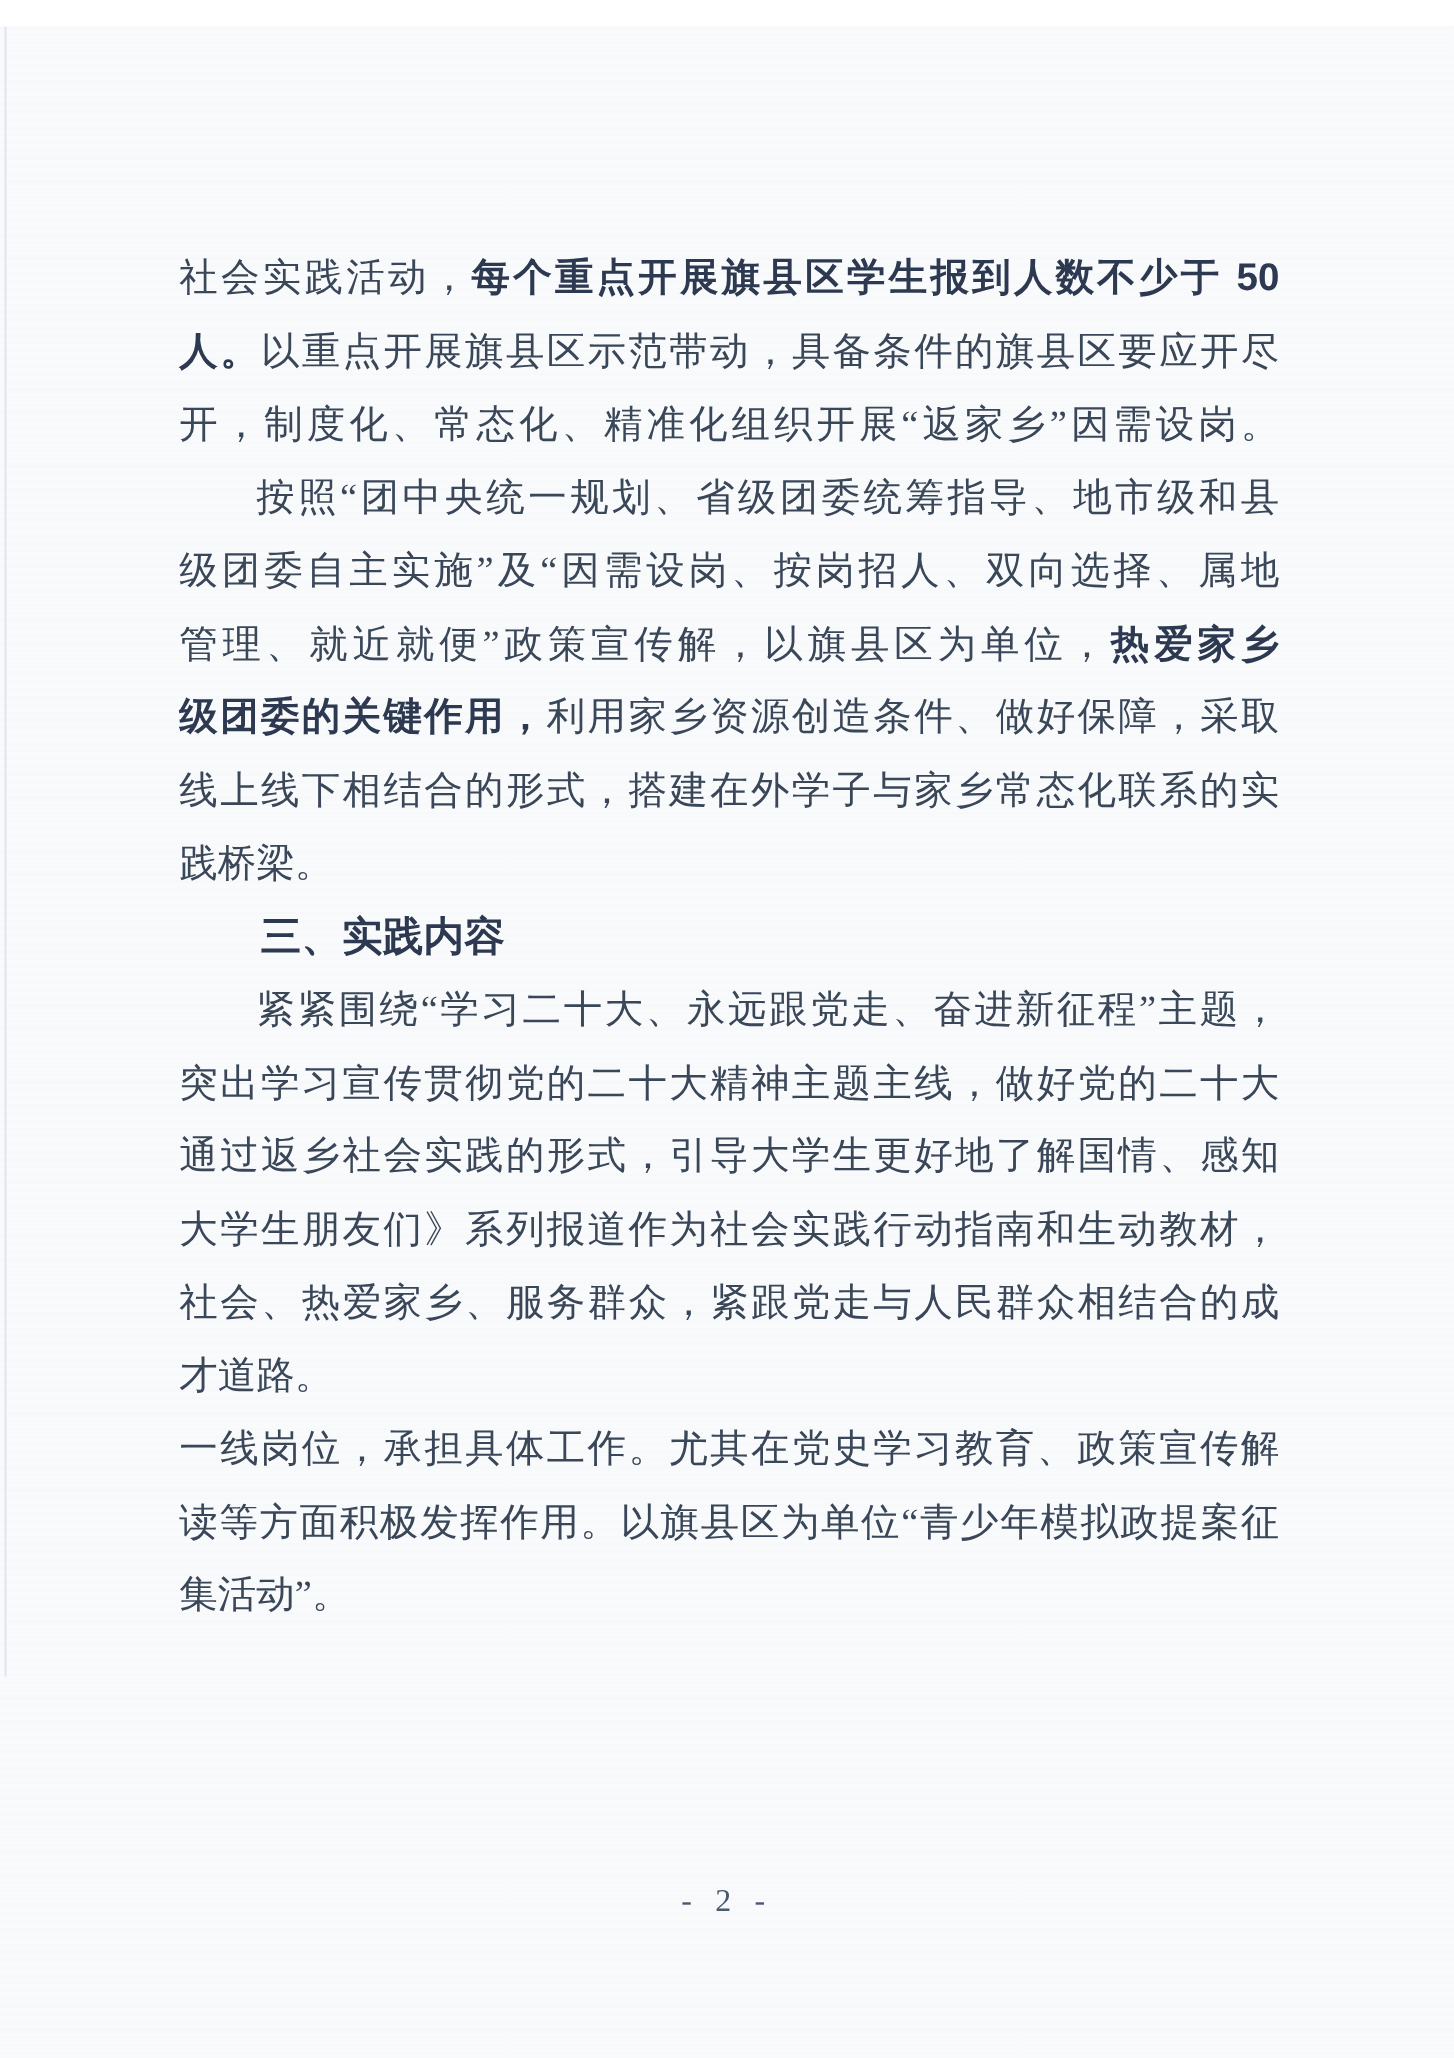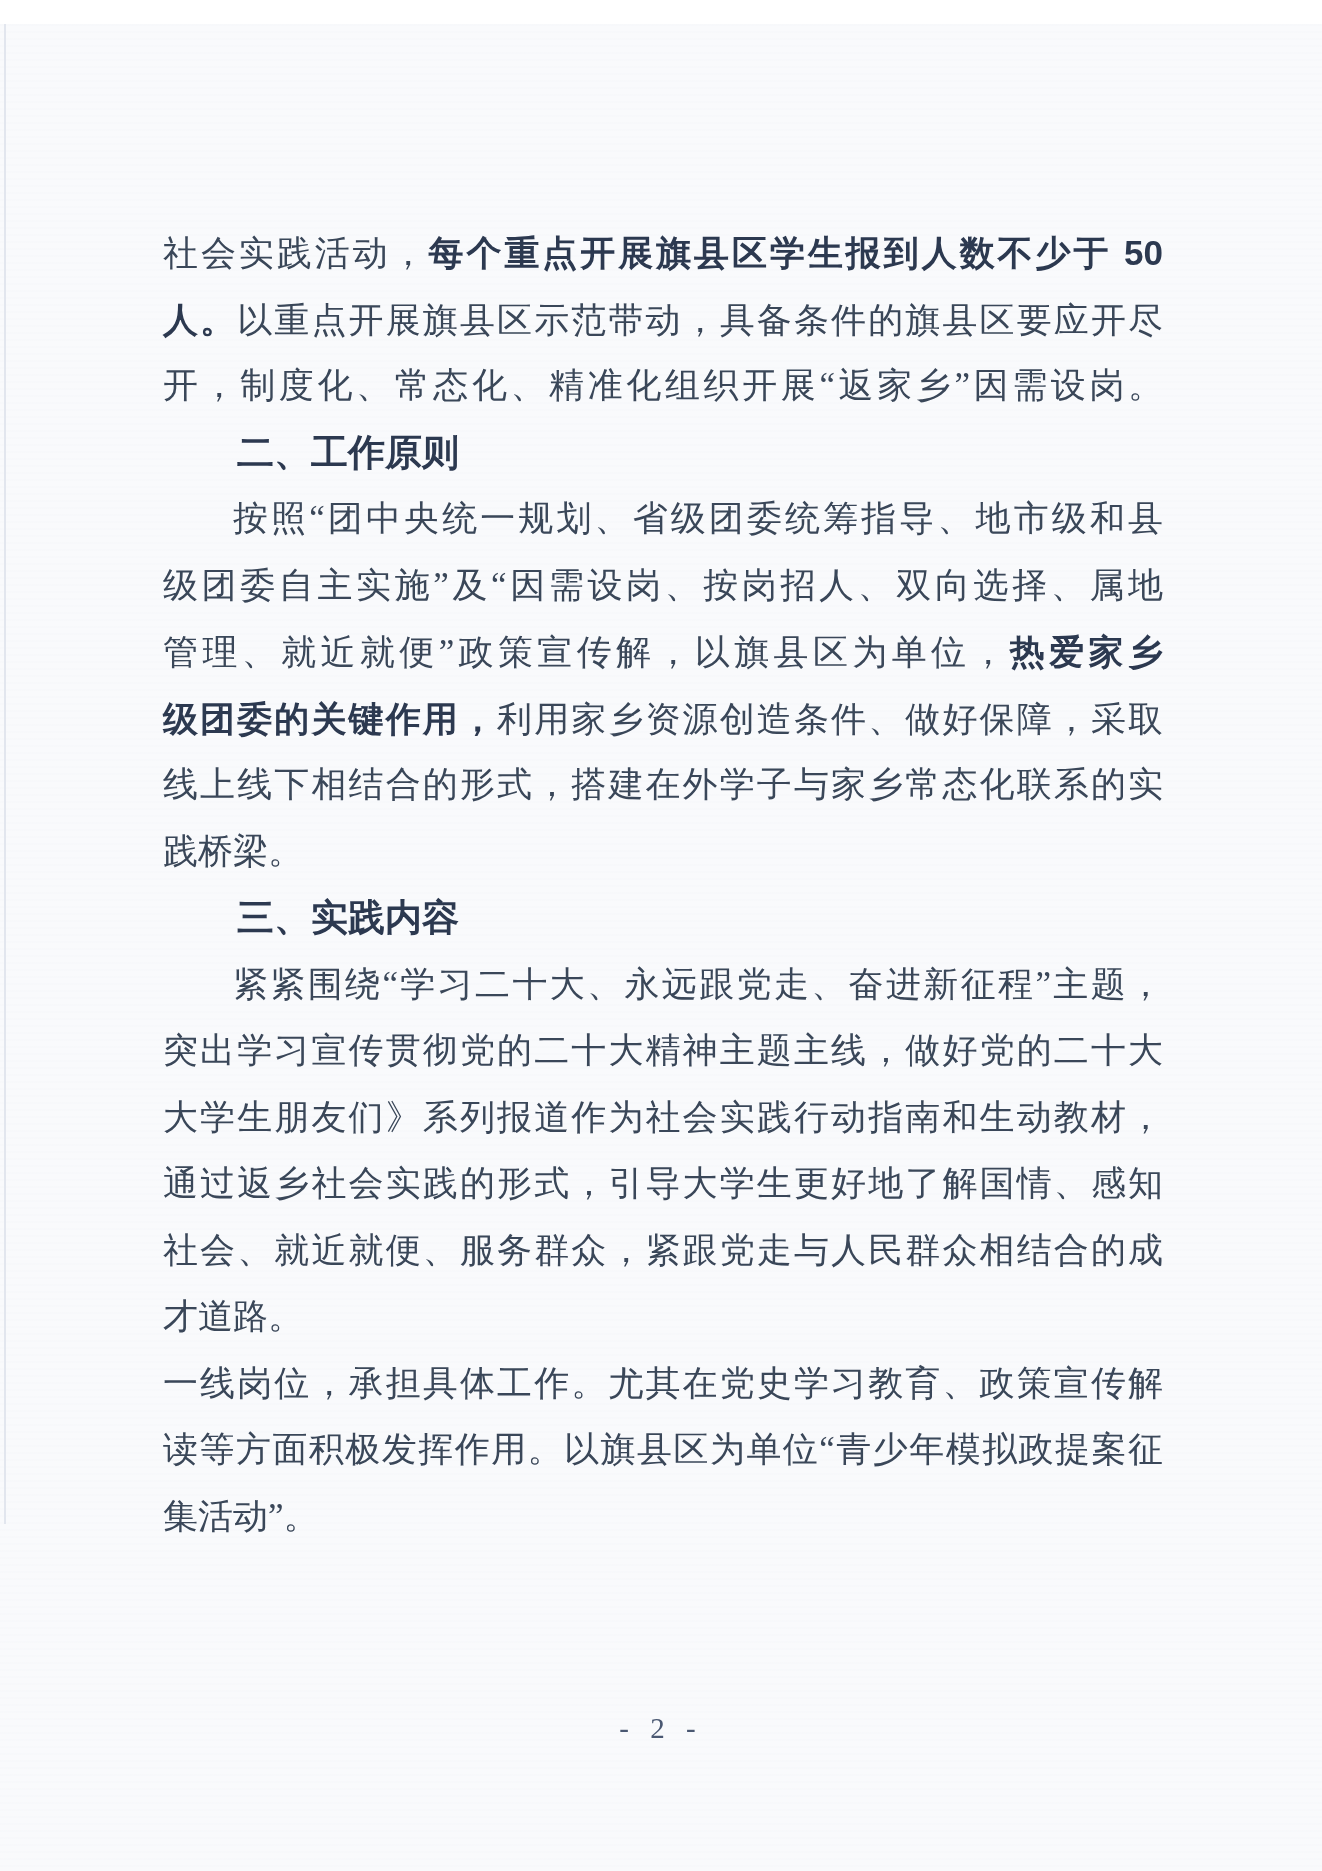--- a/index.html
+++ b/index.html
@@ -72,32 +72,31 @@
 </style>
 </head>
 <body>
 
 <div class="page">
   <div class="scan-edge"></div>
   <div class="text-block" id="doc-lines">
       <div class="line fill"><span class="run">社会实践活动，</span><span class="run bold">每个重点开展旗县区学生报到人数不少于 50</span></div>
       <div class="line fill"><span class="run bold">人。</span><span class="run">以重点开展旗县区示范带动，具备条件的旗县区要应开尽</span></div>
       <div class="line fill"><span class="run">开，制度化、常态化、精准化组织开展“返家乡”因需设岗。</span></div>
-      <div class="line heading indent-2"><span class="run bold">二、工作原则</span></div>
       <div class="line fill indent-2"><span class="run">按照“团中央统一规划、省级团委统筹指导、地市级和县</span></div>
       <div class="line fill"><span class="run">级团委自主实施”及“因需设岗、按岗招人、双向选择、属地</span></div>
       <div class="line fill"><span class="run">管理、就近就便”政策宣传解，以旗县区为单位，</span><span class="run bold">热爱家乡</span></div>
       <div class="line fill"><span class="run bold">级团委的关键作用，</span><span class="run">利用家乡资源创造条件、做好保障，采取</span></div>
       <div class="line fill"><span class="run">线上线下相结合的形式，搭建在外学子与家乡常态化联系的实</span></div>
       <div class="line"><span class="run">践桥梁。</span></div>
       <div class="line heading indent-2"><span class="run bold">三、实践内容</span></div>
       <div class="line fill indent-2"><span class="run">紧紧围绕“学习二十大、永远跟党走、奋进新征程”主题，</span></div>
       <div class="line fill"><span class="run">突出学习宣传贯彻党的二十大精神主题主线，做好党的二十大</span></div>
+      <div class="line fill"><span class="run">通过返乡社会实践的形式，引导大学生更好地了解国情、感知</span></div>
       <div class="line fill"><span class="run">大学生朋友们》系列报道作为社会实践行动指南和生动教材，</span></div>
-      <div class="line fill"><span class="run">通过返乡社会实践的形式，引导大学生更好地了解国情、感知</span></div>
-      <div class="line fill"><span class="run">社会、就近就便、服务群众，紧跟党走与人民群众相结合的成</span></div>
+      <div class="line fill"><span class="run">社会、热爱家乡、服务群众，紧跟党走与人民群众相结合的成</span></div>
       <div class="line"><span class="run">才道路。</span></div>
       <div class="line fill"><span class="run">一线岗位，承担具体工作。尤其在党史学习教育、政策宣传解</span></div>
       <div class="line fill"><span class="run">读等方面积极发挥作用。以旗县区为单位“青少年模拟政提案征</span></div>
       <div class="line"><span class="run">集活动”。</span></div>
     </div>
   <div class="page-number">- 2 -</div>
 </div>
 
 </body></html>

